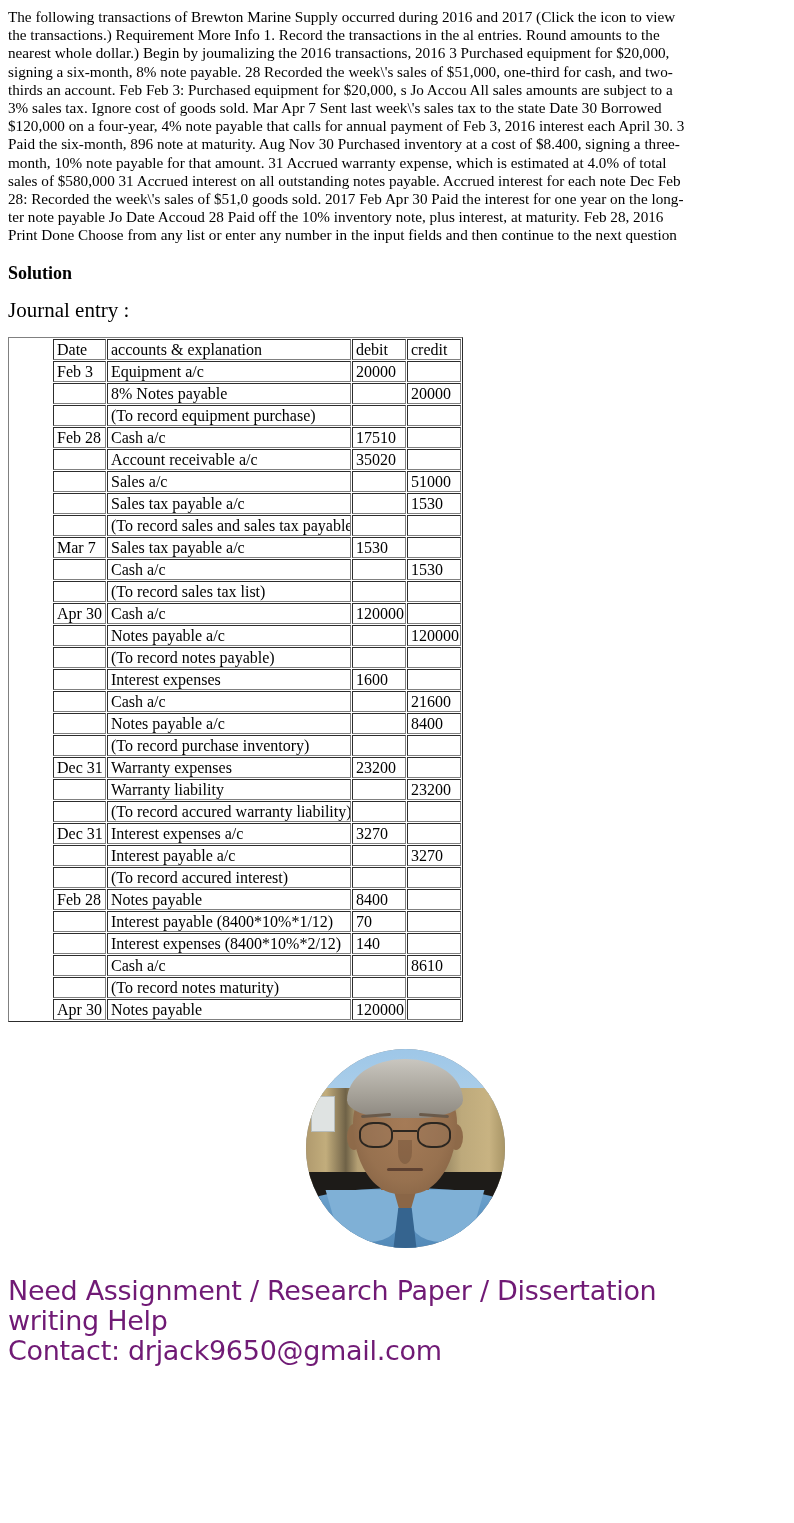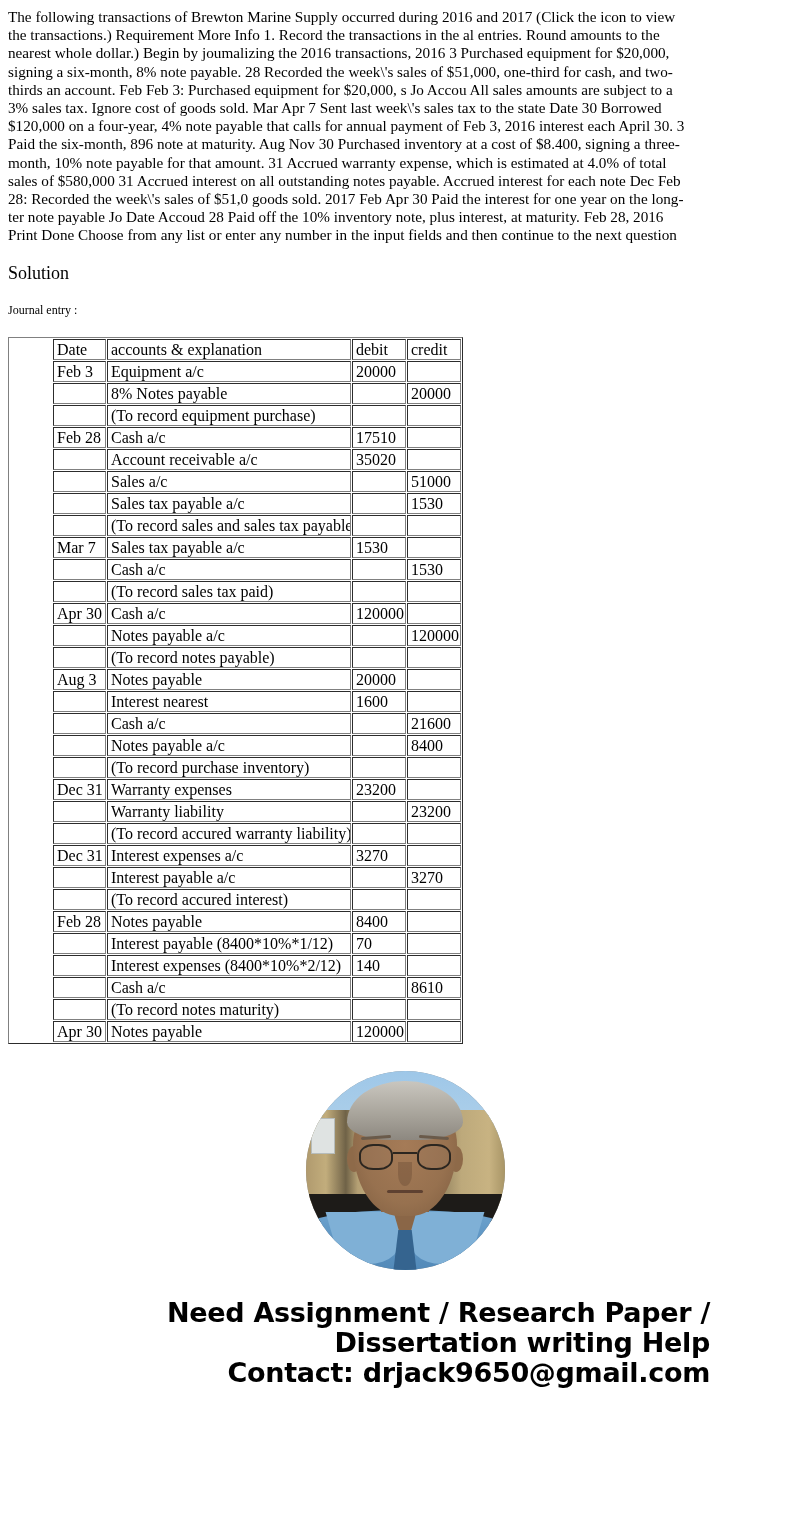--- a/index.html
+++ b/index.html
@@ -20,26 +20,26 @@
   }
   .intro {
     font-size: 15.2px;
     line-height: 18.2px;
     text-align: left;
     margin: 0 0 16px 0;
     padding-right: 14px;
   }
   h2.solution {
     font-size: 18px;
-    font-weight: normal;
+    font-weight: bold;
     margin: 18px 0 18px 0;
     line-height: 20px;
   }
   .journal-label {
-    font-size: 12px;
+    font-size: 21px;
     line-height: 18px;
     margin: 0 0 18px 0;
   }
   table.journal {
     border-collapse: separate;
     border-spacing: 1px;
     border: 1px outset #808080;
     font-size: 16px;
     margin: 0;
     table-layout: fixed;
@@ -194,27 +194,27 @@
     position: absolute;
     left: 3%; top: 24%;
     width: 12%; height: 18%;
     background: #dfe3e2;
     border: 1px solid #b6bcbb;
     box-sizing: border-box;
   }
 
   .footer {
     margin-top: 28px;
-    text-align: right;
+    text-align: left;
     font-family: "DejaVu Sans", "Liberation Sans", sans-serif;
-    font-weight: bold;
+    font-weight: normal;
     font-size: 27px;
     line-height: 30px;
     letter-spacing: -0.3px;
-    color: #000000;
+    color: #701a75;
     padding-bottom: 34px;
   }
   .footer .line3 { display: block; }
 </style>
 </head>
 <body>
 
 <div class="page">
 
   <p class="intro">The following transactions of Brewton Marine Supply occurred during 2016 and 2017 (Click the icon to view the transactions.) Requirement More Info 1. Record the transactions in the al entries. Round amounts to the nearest whole dollar.) Begin by joumalizing the 2016 transactions, 2016 3 Purchased equipment for $20,000, signing a six-month, 8% note payable. 28 Recorded the week\'s sales of $51,000, one-third for cash, and two-thirds an account. Feb Feb 3: Purchased equipment for $20,000, s Jo Accou All sales amounts are subject to a 3% sales tax. Ignore cost of goods sold. Mar Apr 7 Sent last week\'s sales tax to the state Date 30 Borrowed $120,000 on a four-year, 4% note payable that calls for annual payment of Feb 3, 2016 interest each April 30. 3 Paid the six-month, 896 note at maturity. Aug Nov 30 Purchased inventory at a cost of $8.400, signing a three-month, 10% note payable for that amount. 31 Accrued warranty expense, which is estimated at 4.0% of total sales of $580,000 31 Accrued interest on all outstanding notes payable. Accrued interest for each note Dec Feb 28: Recorded the week\'s sales of $51,0 goods sold. 2017 Feb Apr 30 Paid the interest for one year on the long-ter note payable Jo Date Accoud 28 Paid off the 10% inventory note, plus interest, at maturity. Feb 28, 2016 Print Done Choose from any list or enter any number in the input fields and then continue to the next question</p>
@@ -292,21 +292,21 @@
           <td></td>
         </tr>
         <tr>
           <td></td>
           <td>Cash a/c</td>
           <td></td>
           <td>1530</td>
         </tr>
         <tr>
           <td></td>
-          <td>(To record sales tax paid)</td>
+          <td>(To record sales tax list)</td>
           <td></td>
           <td></td>
         </tr>
         <tr>
           <td>Apr 30</td>
           <td>Cash a/c</td>
           <td>120000</td>
           <td></td>
         </tr>
         <tr>
@@ -315,28 +315,22 @@
           <td></td>
           <td>120000</td>
         </tr>
         <tr>
           <td></td>
           <td>(To record notes payable)</td>
           <td></td>
           <td></td>
         </tr>
         <tr>
-          <td>Aug 3</td>
-          <td>Notes payable</td>
-          <td>20000</td>
-          <td></td>
-        </tr>
-        <tr>
-          <td></td>
-          <td>Interest nearest</td>
+          <td></td>
+          <td>Interest expenses</td>
           <td>1600</td>
           <td></td>
         </tr>
         <tr>
           <td></td>
           <td>Cash a/c</td>
           <td></td>
           <td>21600</td>
         </tr>
         <tr>

